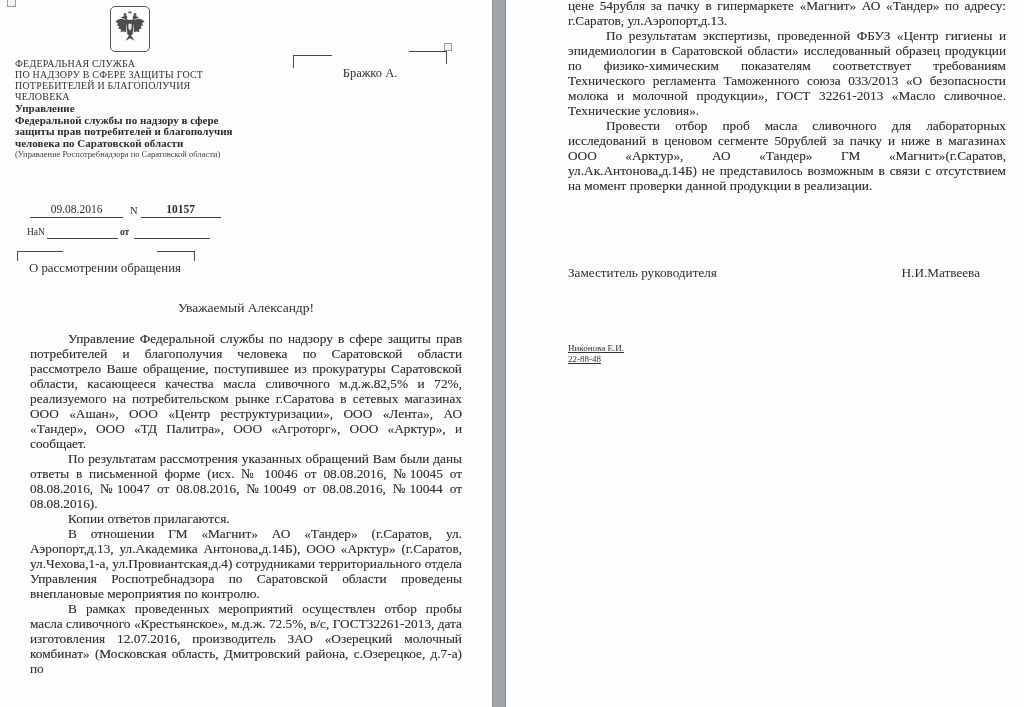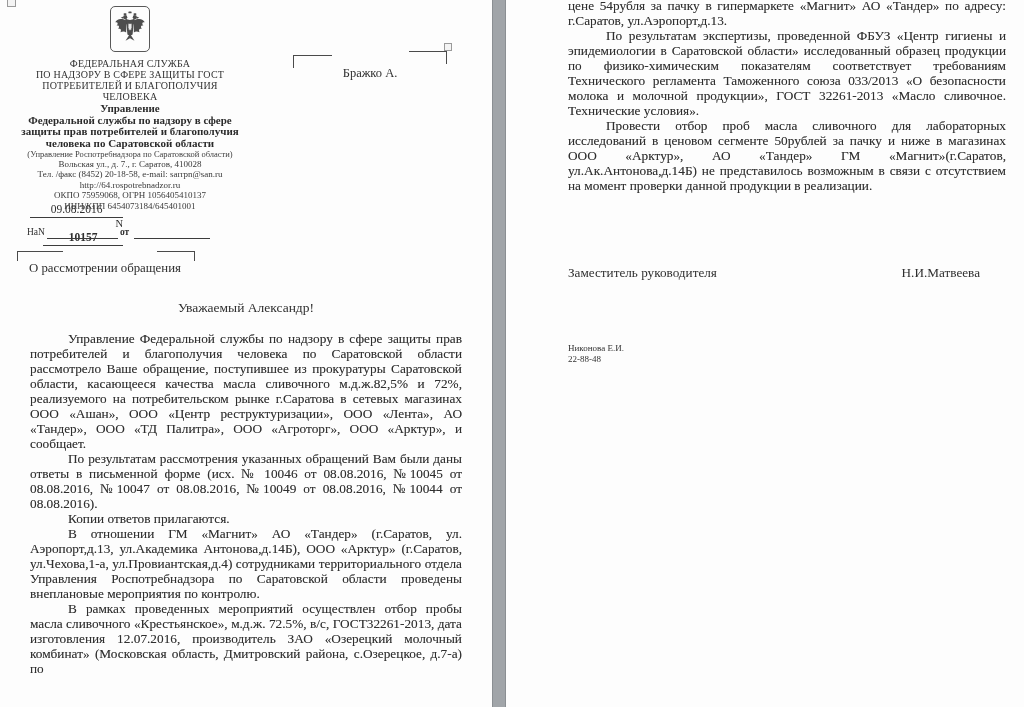--- a/index.html
+++ b/index.html
@@ -16,31 +16,31 @@
     position:absolute;top:0;left:492px;width:14px;height:707px;
     background:#a1a5a9;border-left:1px solid #8b8f93;border-right:1px solid #8b8f93;
     box-sizing:border-box;
   }
   
   .handle{
     position:absolute;width:9px;height:9px;background:#f4f4f4;
     border:1px solid #9a9a9a;box-sizing:border-box;
   }
   
-  .letterhead{position:absolute;left:15px;top:6px;width:230px;text-align:center;}
+  .letterhead{position:absolute;left:15px;top:6px;width:230px;}
   .emblem-frame{
     width:40px;height:46px;margin:0 auto;border:1.5px solid #585858;border-radius:5px;
     box-sizing:border-box;display:flex;align-items:center;justify-content:center;
   }
   .agency{margin-top:6px;font-size:10px;line-height:11px;letter-spacing:.2px;color:#333;}
   .dept{margin-top:1px;font-size:11px;line-height:11.5px;font-weight:bold;color:#2b2b2b;}
   .dept-note{font-size:8.5px;line-height:10px;color:#3d3d3d;}
   .contacts{margin-top:0;font-size:9px;line-height:10.4px;color:#383838;}
   
-  .date-row{position:absolute;left:30px;top:203px;display:flex;align-items:flex-end;font-size:11.5px;flex-direction:column;}
+  .date-row{position:absolute;left:30px;top:203px;display:flex;align-items:flex-end;font-size:11.5px;}
   .ref-row{position:absolute;left:27px;top:224px;display:flex;align-items:flex-end;font-size:9.5px;}
   .u-line{display:inline-block;border-bottom:1px solid #3c3c3c;text-align:center;padding-bottom:2px;}
   .u1{width:93px;}
   .u2{width:80px;margin-left:3px;font-weight:bold;}
   .u3{width:71px;margin-left:2px;height:12px;}
   .u4{width:76px;margin-left:5px;height:12px;}
   .nlabel{margin-left:7px;margin-right:0;font-size:10.5px;padding-bottom:2px;}
   .reflabel{padding-bottom:2px;}
   .ot-label{margin-left:2px;padding-bottom:2px;font-weight:bold;}
   
@@ -60,21 +60,21 @@
     text-shadow:0 0 .6px rgba(47,47,47,.35);
   }
   .body-text p{margin:0;text-indent:38px;}
   .body-text p.no-indent{text-indent:0;}
   .body1{position:absolute;left:30px;top:331px;width:432px;}
   .body2{position:absolute;left:62px;top:-2px;width:438px;}
   .sig-row{
     position:absolute;left:62px;top:265px;width:412px;
     display:flex;justify-content:space-between;font-size:13.2px;
   }
-  .executor{position:absolute;left:62px;top:343px;font-size:9px;line-height:11px;color:#333;}
+  .executor{position:absolute;left:62px;top:343px;font-size:9px;line-height:11px;color:#333;text-decoration:underline;}
 </style>
 </head>
 <body>
 
 <div class="canvas">
 
   <section class="page page-left">
 
     <div class="handle" style="left:7px;top:-2px;"></div>
 
@@ -103,27 +103,20 @@
         <div>ПО НАДЗОРУ В СФЕРЕ ЗАЩИТЫ ГОСТ</div>
         <div>ПОТРЕБИТЕЛЕЙ И БЛАГОПОЛУЧИЯ ЧЕЛОВЕКА</div>
       </div>
       <div class="dept">
         <div>Управление</div>
         <div>Федеральной службы по надзору в сфере</div>
         <div>защиты прав потребителей и благополучия</div>
         <div>человека по Саратовской области</div>
       </div>
       <div class="dept-note">(Управление Роспотребнадзора по Саратовской области)</div>
-      <div class="contacts">
-        <div>Вольская ул., д. 7., г. Саратов, 410028</div>
-        <div>Тел. /факс (8452) 20-18-58, e-mail: sarrpn@san.ru</div>
-        <div>http://64.rospotrebnadzor.ru</div>
-        <div>ОКПО 75959068, ОГРН 1056405410137</div>
-        <div>ИНН/КПП 6454073184/645401001</div>
-      </div>
     </div>
 
     <div class="date-row">
       <span class="u-line u1">09.08.2016</span>
       <span class="nlabel">N</span>
       <span class="u-line u2">10157</span>
     </div>
     <div class="ref-row">
       <span class="reflabel">НаN</span>
       <span class="u-line u3"></span>

